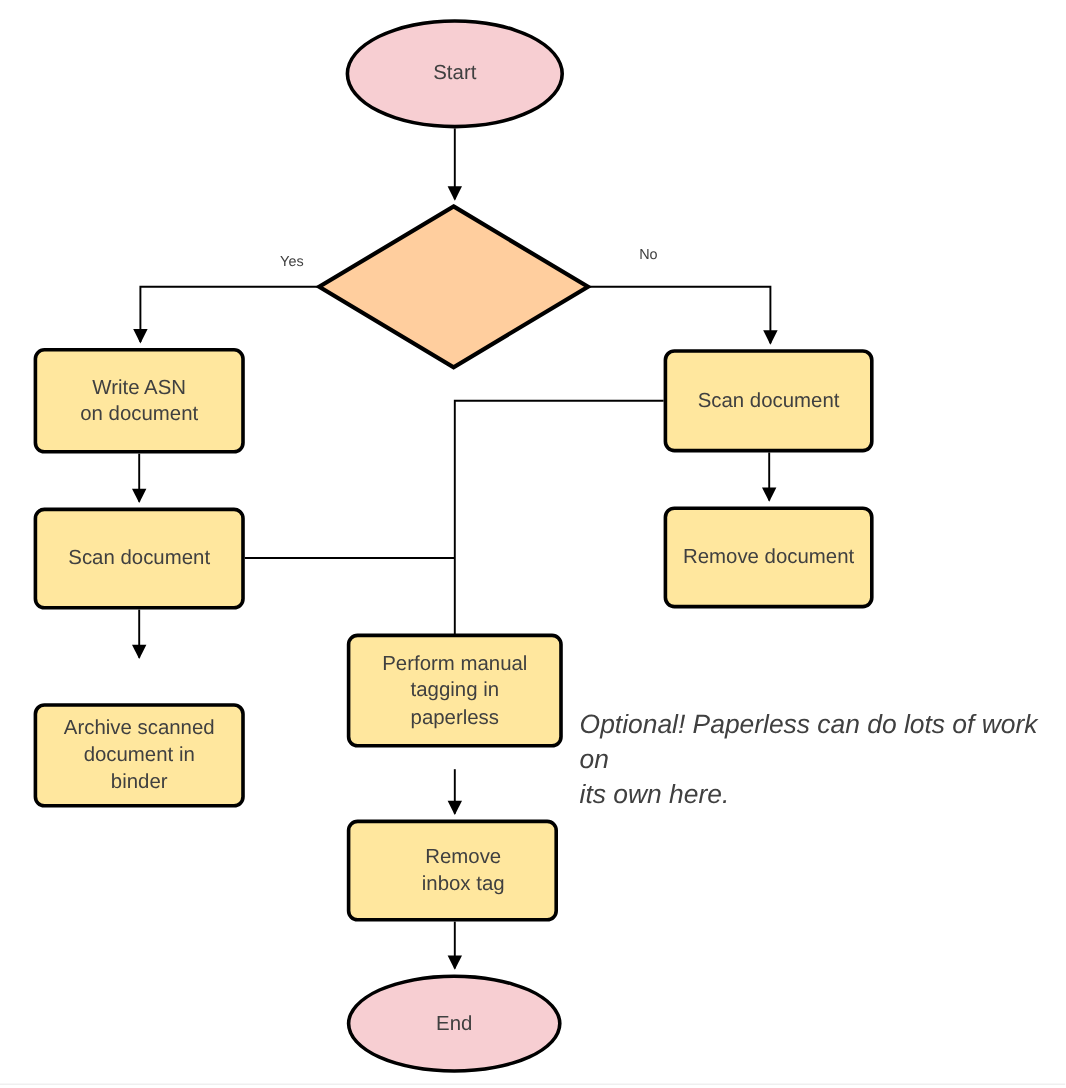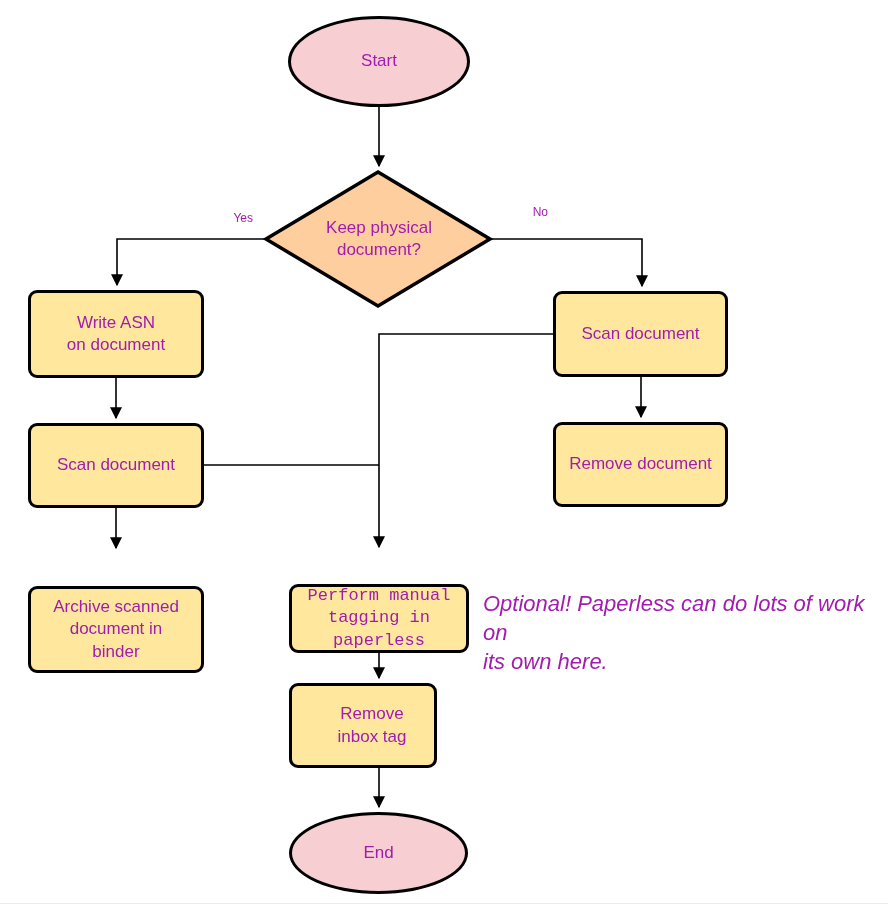--- a/index.html
+++ b/index.html
@@ -1,18 +1,18 @@
 <!DOCTYPE html>
 <html><head>
 <meta charset="utf-8">
 <style>
   html,body{margin:0;padding:0;background:#ffffff;}
   .canvas{
     position:relative;width:888px;height:907px;background:#ffffff;overflow:hidden;
-    font-family:"Liberation Sans",sans-serif;color:#a21caf;
+    font-family:"Liberation Sans",sans-serif;color:#404040;
   }
   .edges-layer{position:absolute;left:0;top:0;width:888px;height:907px;}
   .node{
     position:absolute;display:flex;align-items:center;justify-content:center;
     text-align:center;font-size:17px;line-height:1.3;white-space:pre-line;
     box-sizing:border-box;
   }
   .process{background:var(--proc-fill,#ffe79e);border:3px solid #000;border-radius:9px;}
   .terminal{background:var(--term-fill,#f7ced2);border:3.5px solid #000;border-radius:50%;}
   .decision-label{
@@ -51,24 +51,20 @@
       <path d="M379,641 L379,678" marker-end="url(#arrow)"></path>
       <path d="M379,768 L379,807" marker-end="url(#arrow)"></path>
     </g>
     <polygon points="378,172 490,239 378,306 266,239" fill="#ffce9e" stroke="#000000" stroke-width="3.5"></polygon>
   </svg>
 
   <div class="node terminal" style="left:288px;top:16px;width:182px;height:91px;">
     <span>Start</span>
   </div>
 
-  <div class="decision-label" style="left:296px;top:206px;width:166px;height:66px;">
-    <span>Keep physical
-document?</span>
-  </div>
 
   <div class="edge-label" style="left:203px;top:211px;width:50px;">Yes</div>
   <div class="edge-label" style="left:498px;top:205px;width:50px;">No</div>
 
   <div class="node process" style="left:28px;top:290px;width:176px;height:88px;">
     <span>Write ASN
 on document</span>
   </div>
 
   <div class="node process" style="left:28px;top:423px;width:176px;height:85px;">
@@ -82,30 +78,30 @@
   </div>
 
   <div class="node process" style="left:553px;top:291px;width:175px;height:86px;">
     <span>Scan document</span>
   </div>
 
   <div class="node process" style="left:553px;top:422px;width:175px;height:85px;">
     <span>Remove document</span>
   </div>
 
-  <div class="node process" style="left:289px;top:584px;width:180px;height:69px;font-family:Liberation Mono, monospace;">
+  <div class="node process" style="left:289px;top:528px;width:180px;height:95px;">
     <span>Perform manual
 tagging in
 paperless</span>
   </div>
 
   <div class="note" style="left:483px;top:589px;width:402px;">Optional! Paperless can do lots of work on
 its own here.</div>
 
-  <div class="node process" style="left:289px;top:683px;width:148px;height:85px;padding-left:18px;">
+  <div class="node process" style="left:289px;top:683px;width:176px;height:85px;padding-left:18px;">
     <span>Remove
 inbox tag</span>
   </div>
 
   <div class="node terminal" style="left:289px;top:812px;width:179px;height:82px;">
     <span>End</span>
   </div>
 
   <div class="bottom-hairline"></div>
 </div>

